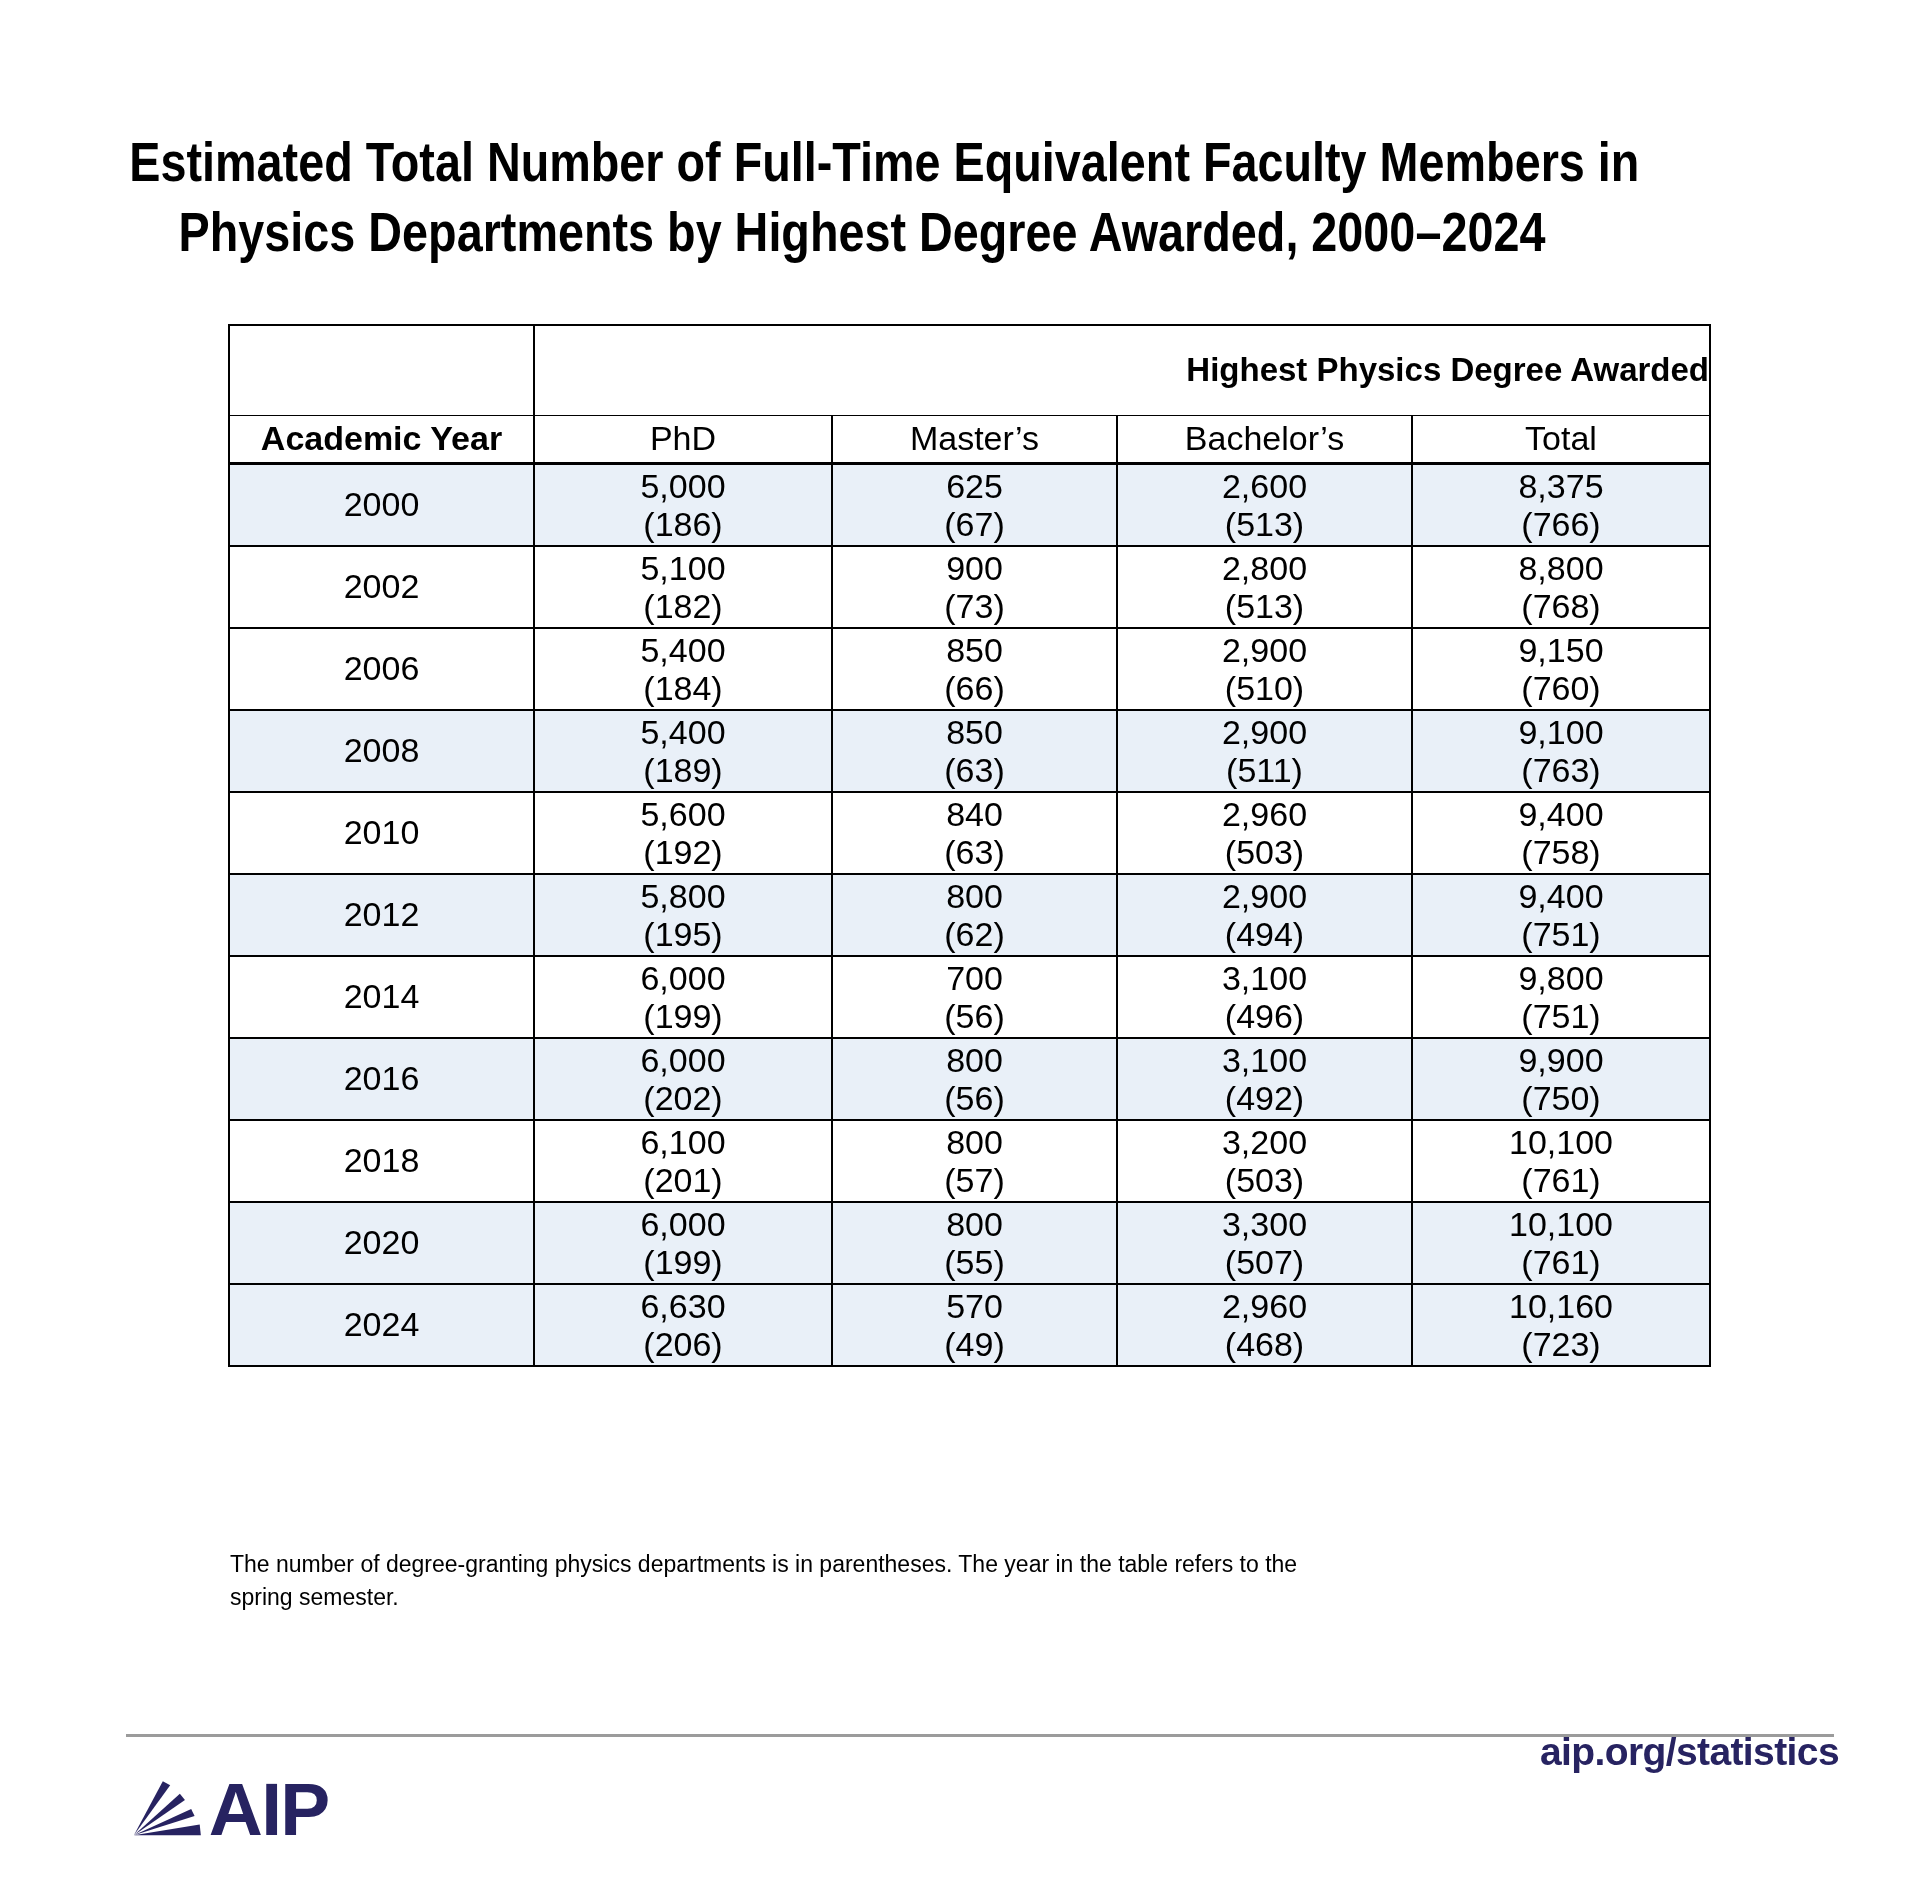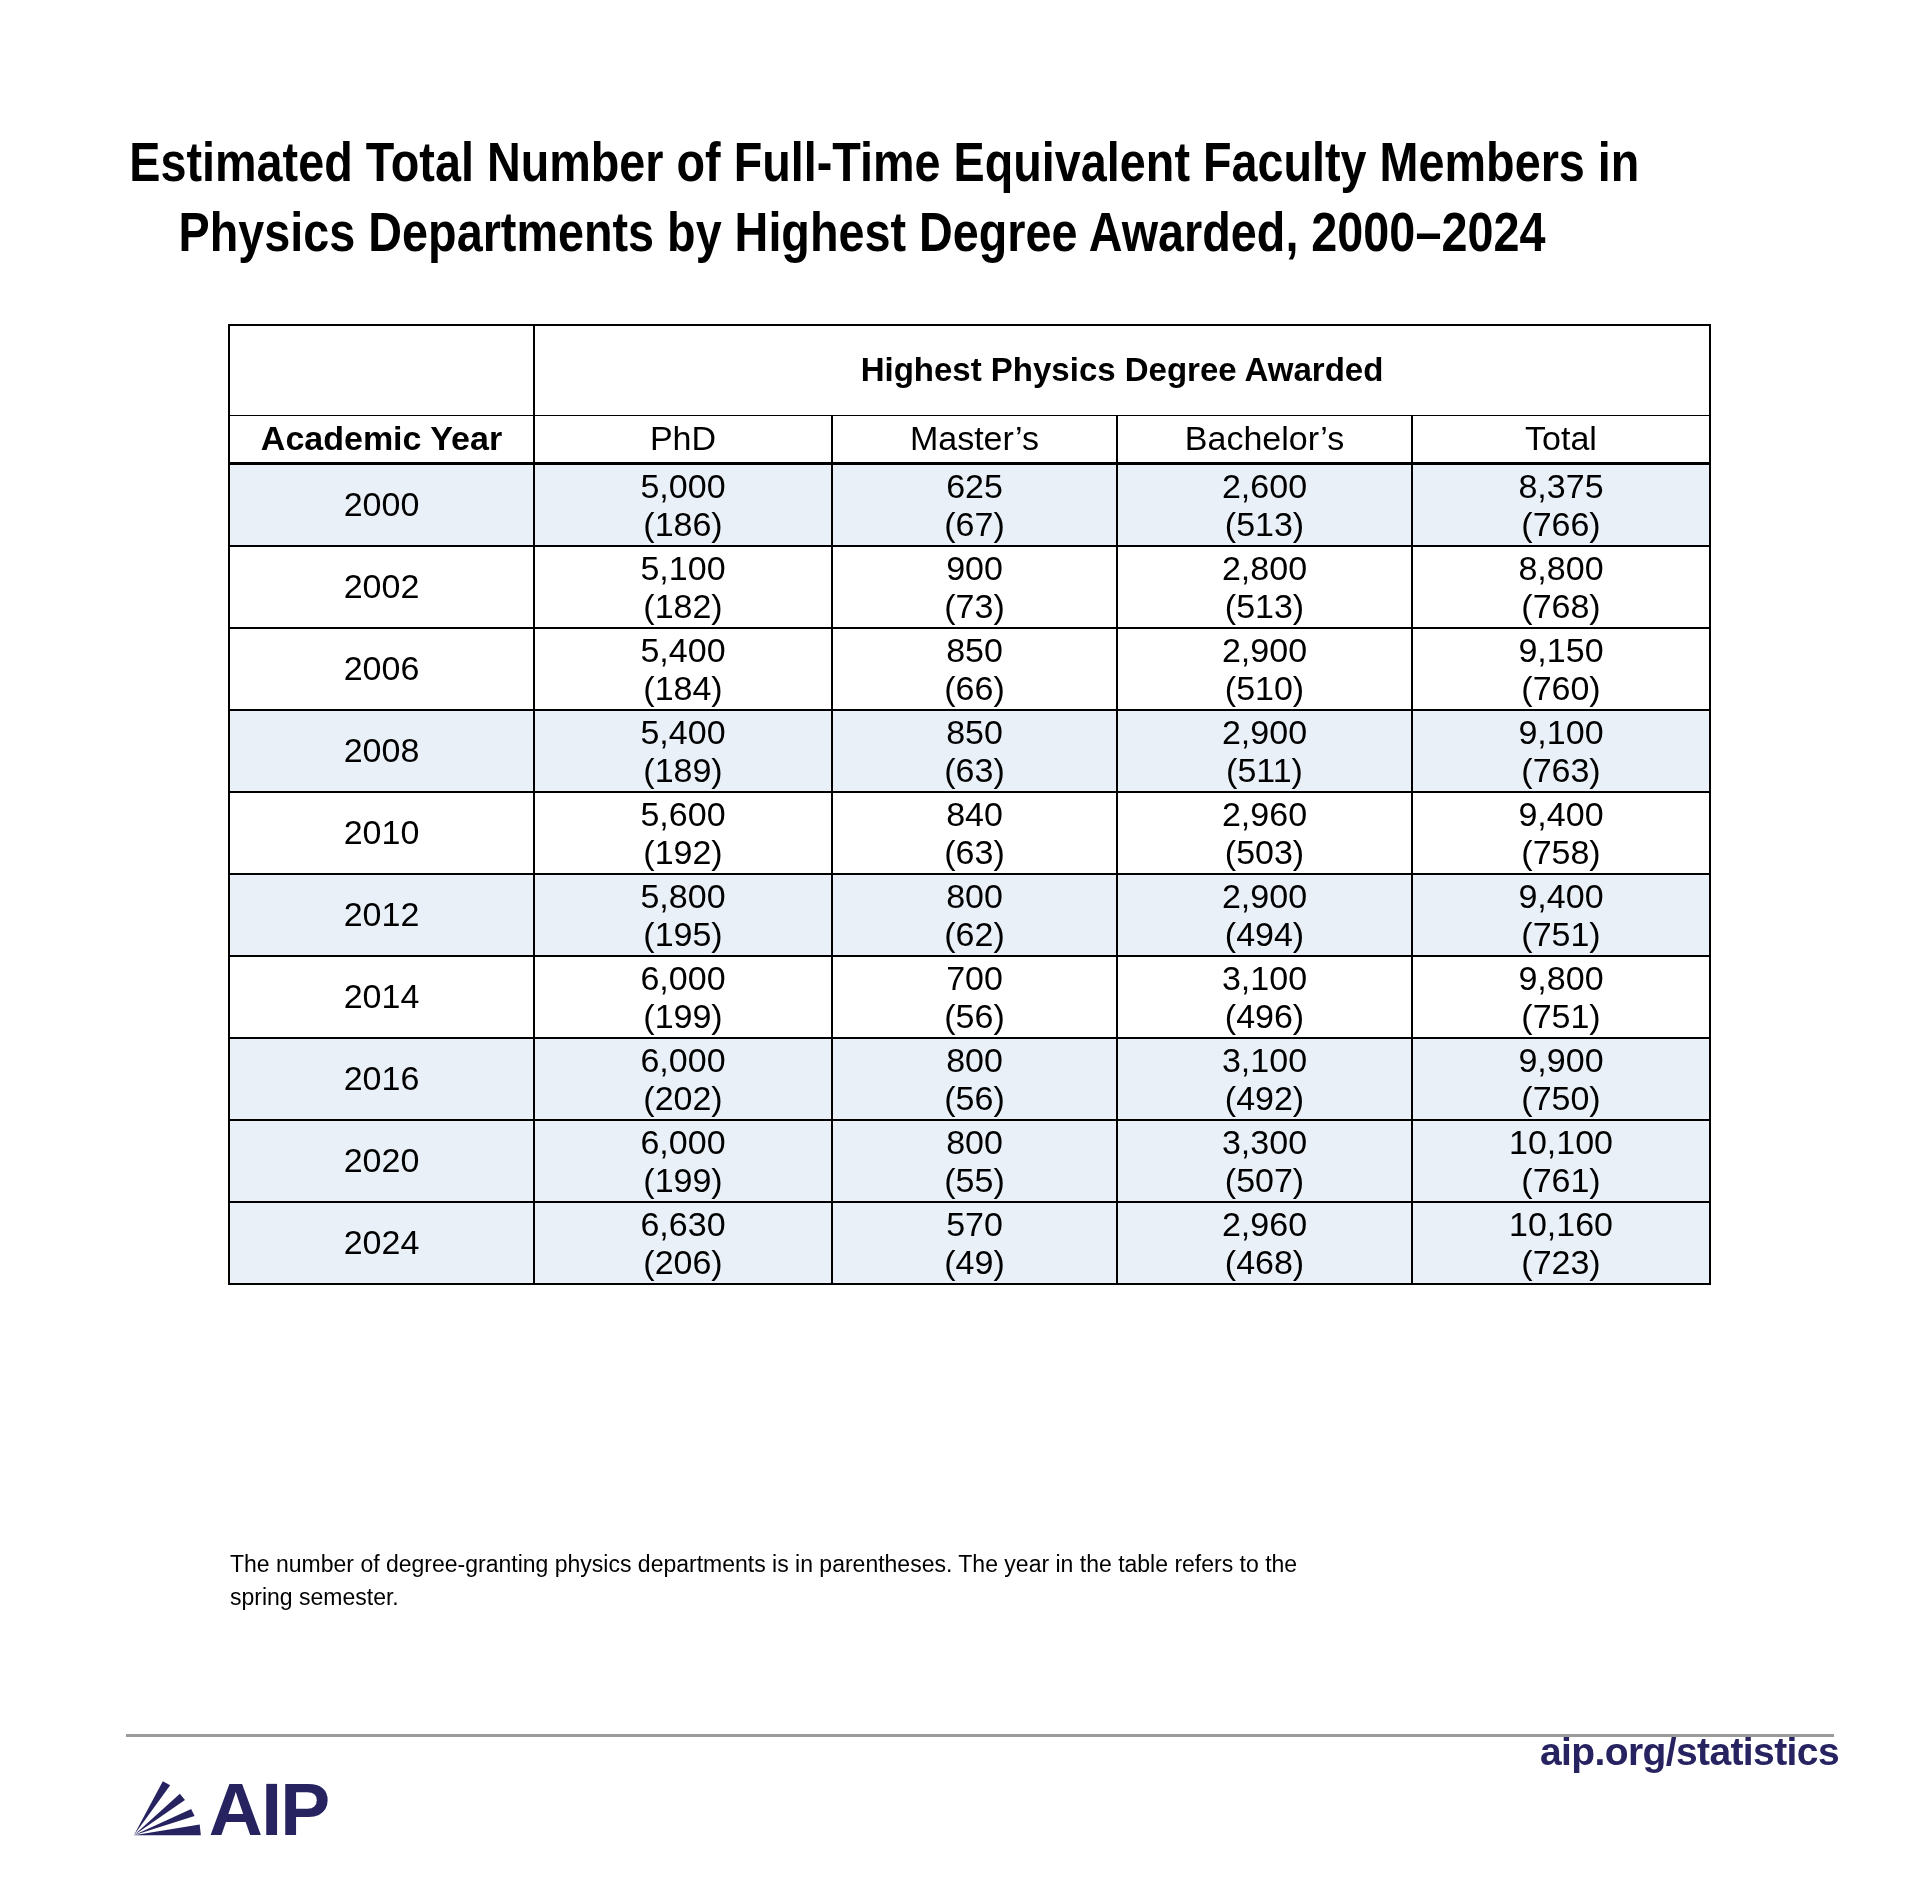--- a/index.html
+++ b/index.html
@@ -15,21 +15,21 @@
   .tline{display:block;white-space:nowrap;transform:scaleX(0.85);transform-origin:50% 50%;}
   .data-table{
     position:absolute;left:228px;top:324px;width:1482px;
     border-collapse:collapse;table-layout:fixed;font-size:34px;
     border:2.3px solid #000;
   }
   .data-table th,.data-table td{border:2.3px solid #000;padding:0;}
   .group-row{height:90px;}
   .group-row .corner-cell{border-bottom:1.7px solid #000;background:#fff;}
   .group-row .group-header{
-    font-weight:bold;font-size:33px;text-align:center;vertical-align:middle;
+    font-weight:bold;font-size:33px;text-align:right;vertical-align:middle;
     border-bottom:1.7px solid #000;
   }
   .colhead-row{height:48px;}
   .colhead-row th{
     font-weight:normal;font-size:34px;text-align:center;vertical-align:middle;
     border-top:1.7px solid #000;border-bottom:3.4px solid #000;
   }
   .colhead-row th.year-head{font-weight:bold;}
   .data-table tbody td{
     height:80px;text-align:center;vertical-align:middle;
@@ -229,20 +229,39 @@
           </td>
           <td>
             <div class="val">3,100</div>
             <div class="depts">(492)</div>
           </td>
           <td>
             <div class="val">9,900</div>
             <div class="depts">(750)</div>
           </td>
         </tr>
+        <tr>
+          <td>2018</td>
+          <td>
+            <div class="val">6,100</div>
+            <div class="depts">(201)</div>
+          </td>
+          <td>
+            <div class="val">800</div>
+            <div class="depts">(57)</div>
+          </td>
+          <td>
+            <div class="val">3,200</div>
+            <div class="depts">(503)</div>
+          </td>
+          <td>
+            <div class="val">10,100</div>
+            <div class="depts">(761)</div>
+          </td>
+        </tr>
         <tr class="stripe">
           <td>2020</td>
           <td>
             <div class="val">6,000</div>
             <div class="depts">(199)</div>
           </td>
           <td>
             <div class="val">800</div>
             <div class="depts">(55)</div>
           </td>

